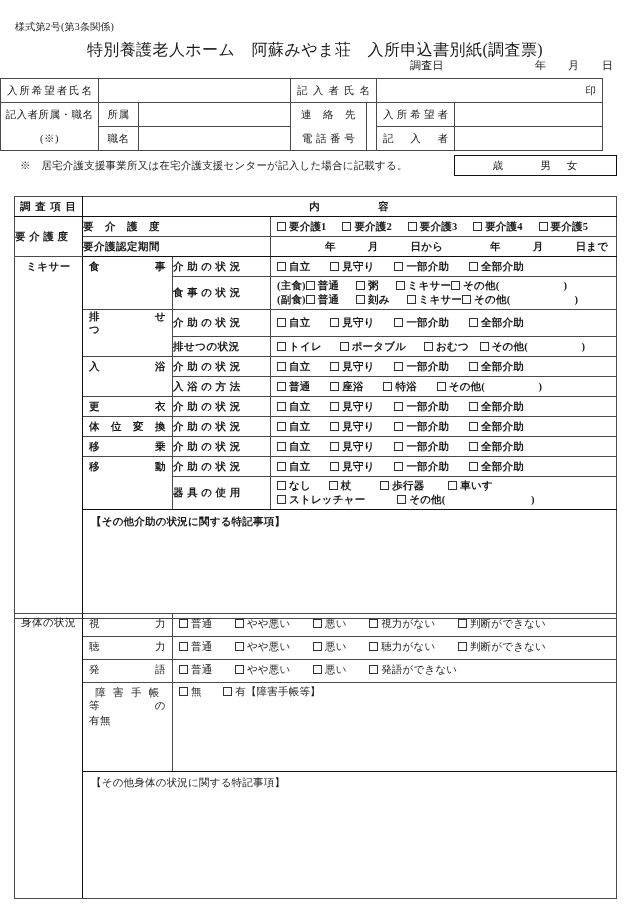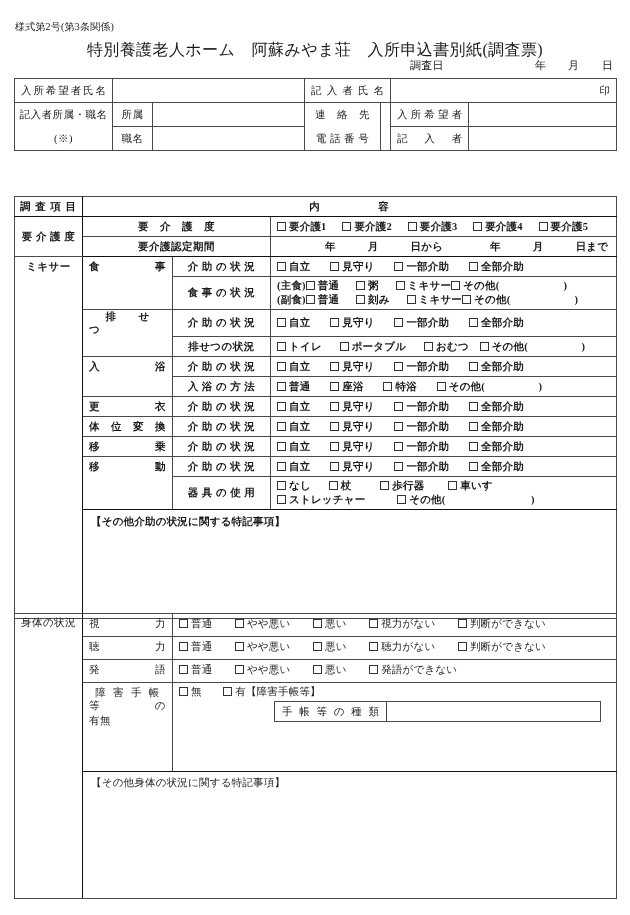--- a/index.html
+++ b/index.html
@@ -17,39 +17,39 @@
   .sd-y{position:absolute;left:535px;top:58px;font-size:11px;}
   .sd-m{position:absolute;left:568px;top:58px;font-size:11px;}
   .sd-d{position:absolute;left:602px;top:58px;font-size:11px;}
 
   
   table{border-collapse:collapse;position:absolute;table-layout:fixed;}
   td{border:1px solid #4a4a4a;padding:0;vertical-align:middle;font-size:10.5px;line-height:1.25;}
   .outer{border:1.6px solid #111;}
 
   
-  #t-head{left:14px;top:78px;width:602px;}
+  #t-head{left:0;top:78px;width:602px;}
   #t-head td{height:23px;}
   .lbl{text-align:center;letter-spacing:.5px;padding:0 2px;}
   .lbl-j{text-align:justify;text-align-last:justify;padding:0 6px;letter-spacing:0;}
   .blank{background:#fff;}
   .inkan{text-align:right;padding-right:6px;}
 
   
   #t-note{left:14px;top:155px;width:602px;}
   #t-note td{height:19px;}
   .noteTxt{padding-left:6px;letter-spacing:.2px;border:none !important;}
   .agebox{text-align:center;letter-spacing:.5px;}
 
   
   #t-main{left:14px;top:196px;width:602px;}
   #t-main td{height:19px;font-weight:bold;}
   .secthead{text-align:center;letter-spacing:1px;}
   .sect{text-align:center;letter-spacing:.5px;vertical-align:top;padding-top:3px;}
-  .sect-mid{text-align:center;letter-spacing:.5px;}
+  .sect-mid{letter-spacing:.5px;}
   .opt{padding-left:6px;white-space:nowrap;letter-spacing:.2px;}
   .dashed-b{border-bottom:1px dashed #555 !important;}
   .nb-b{border-bottom:none !important;}
   .nb-t{border-top:none !important;}
   .thick-b{border-bottom:1.5px solid #111 !important;}
   .thick-r{border-right:1.5px solid #111 !important;}
   .notesbox{vertical-align:top;padding:5px 0 0 8px;letter-spacing:.2px;}
 
   .cb{display:inline-block;width:7px;height:7px;border:1px solid #333;
       margin-right:3px;vertical-align:-1px;background:#fff;}
@@ -108,20 +108,36 @@
       <td class="lbl">職名</td>
       <td class="blank"></td>
       <td class="lbl nb-t">電 話 番 号</td>
       <td class="lbl nb-t blank"></td>
       <td class="lbl-j">記　入　者</td>
       <td class="blank"></td>
     </tr>
   </tbody>
     </table>
 
+  <table id="t-note">
+    <colgroup>
+        <col style="width:440px">
+        <col style="width:162px">
+      </colgroup>
+    <tbody>
+        <tr>
+      <td class="noteTxt">※　居宅介護支援事業所又は在宅介護支援センターが記入した場合に記載する。</td>
+      <td class="agebox outer">
+        <span class="sp" style="padding-right:34px">歳</span>
+        <span class="sp" style="padding-right:12px">男</span>
+        <span class="sp">女</span>
+      </td>
+    </tr>
+  </tbody>
+    </table>
 
   <table id="t-main" class="outer">
     <colgroup>
       <col style="width:68px">
         <col style="width:90px">
         <col style="width:98px">
         <col style="width:346px">
     </colgroup>
 
     <tbody>
@@ -338,20 +354,16 @@
     </tr>
   </tbody>
     </table>
 
   <table id="t-dis">
     <colgroup>
         <col style="width:112px">
         <col style="width:214px">
       </colgroup>
     <tbody>
-        <tr>
-      <td class="dlbl">手 帳 等 の 種 類</td>
-      <td class="blank"></td>
-    </tr>
   </tbody>
     </table>
 
 </div>
 
 </body></html>

